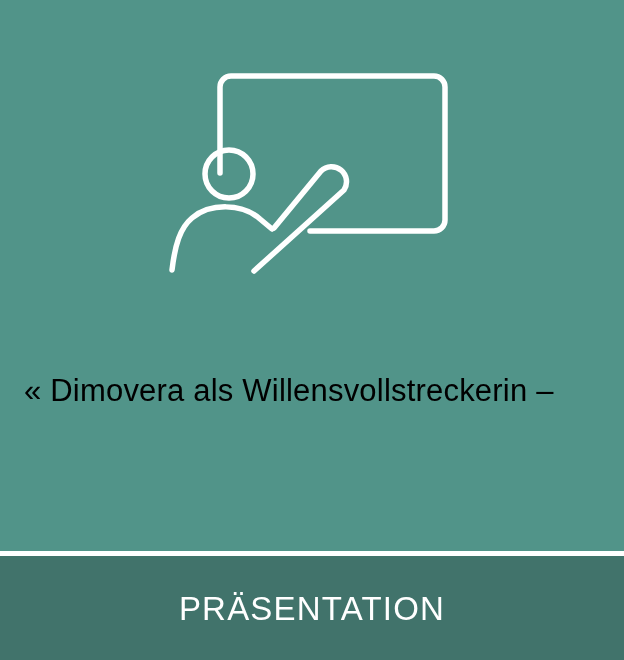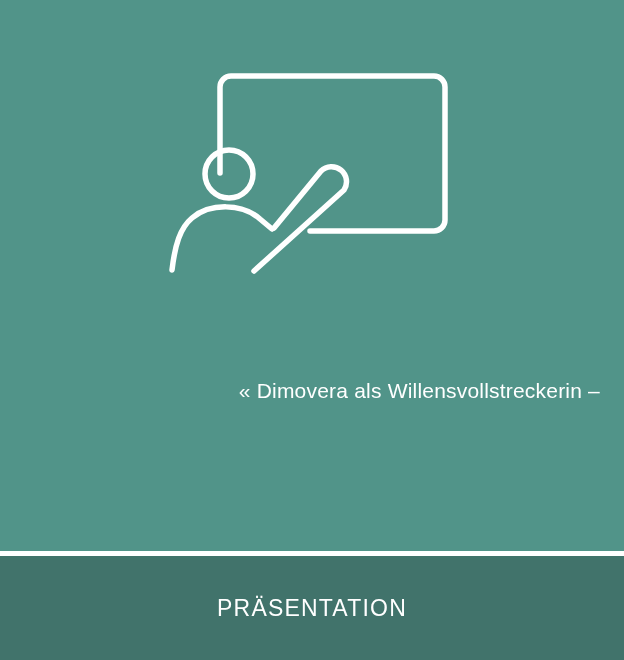--- a/index.html
+++ b/index.html
@@ -54,24 +54,24 @@
   }
 
   .card-title {
     position: absolute;
     left: 0;
     right: 0;
     top: 368px;
     margin: 0;
     padding: 0 24px;
     box-sizing: border-box;
-    text-align: right;
-    color: #ffffff;
+    text-align: left;
+    color: #000000;
     font-family: "Liberation Sans", sans-serif;
-    font-size: 21px;
+    font-size: 31px;
     font-weight: 300;
     line-height: 45px;
     letter-spacing: 0.2px;
   }
 
   .title-line {
     display: block;
     white-space: nowrap;
   }
 
@@ -90,21 +90,21 @@
     background: #41736B;
     display: flex;
     align-items: center;
     justify-content: center;
     box-sizing: border-box;
   }
 
   .footer-label {
     color: #ffffff;
     font-family: "Liberation Sans", sans-serif;
-    font-size: 23px;
+    font-size: 33px;
     font-weight: 300;
     letter-spacing: 1.2px;
     line-height: 1;
     text-transform: uppercase;
     white-space: nowrap;
   }
 </style>
 </head>
 <body>
 

